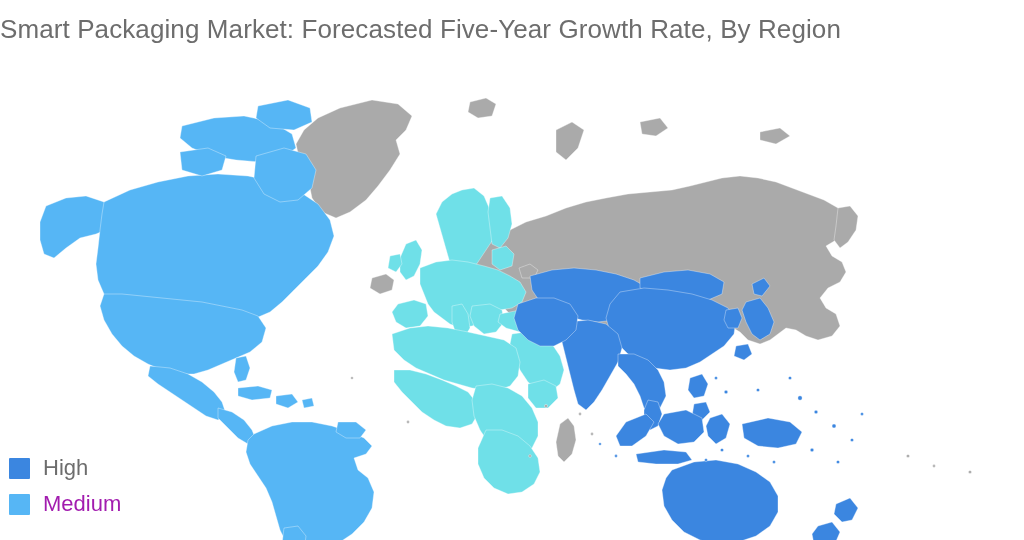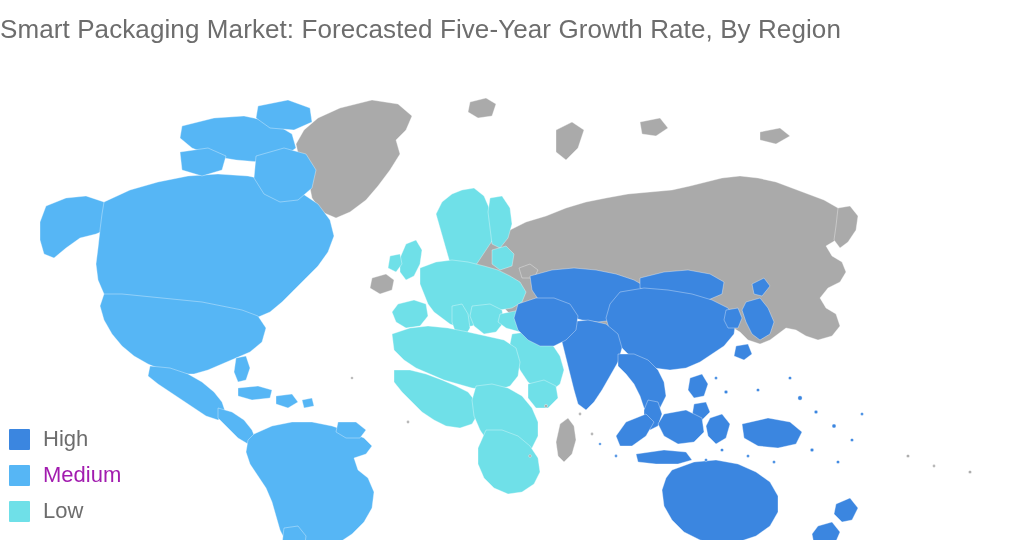--- a/index.html
+++ b/index.html
@@ -40,21 +40,21 @@
     height: 462px;
   }
   #legend {
     position: absolute;
     left: 9px;
     bottom: 18px;
     z-index: 5;
   }
   .legend-row {
     display: flex;
-    align-items: flex-end;
+    align-items: center;
     height: 36px;
   }
   .legend-swatch {
     width: 21px;
     height: 21px;
     flex: 0 0 21px;
     border-radius: 1px;
   }
   .legend-label {
     margin-left: 13px;
@@ -284,17 +284,13 @@
 
 <div id="legend">
   <div class="legend-row">
     <span class="legend-swatch" style="background: rgb(59, 134, 224);"></span>
     <span class="legend-label" style="color: rgb(109, 109, 109);">High</span>
   </div>
   <div class="legend-row">
     <span class="legend-swatch" style="background: rgb(86, 182, 245);"></span>
     <span class="legend-label" style="color: #a21caf;">Medium</span>
   </div>
-  <div class="legend-row">
-    <span class="legend-swatch" style="background: rgb(111, 224, 232);"></span>
-    <span class="legend-label" style="color: rgb(109, 109, 109);">Low</span>
-  </div>
 </div>
 
 </body></html>

